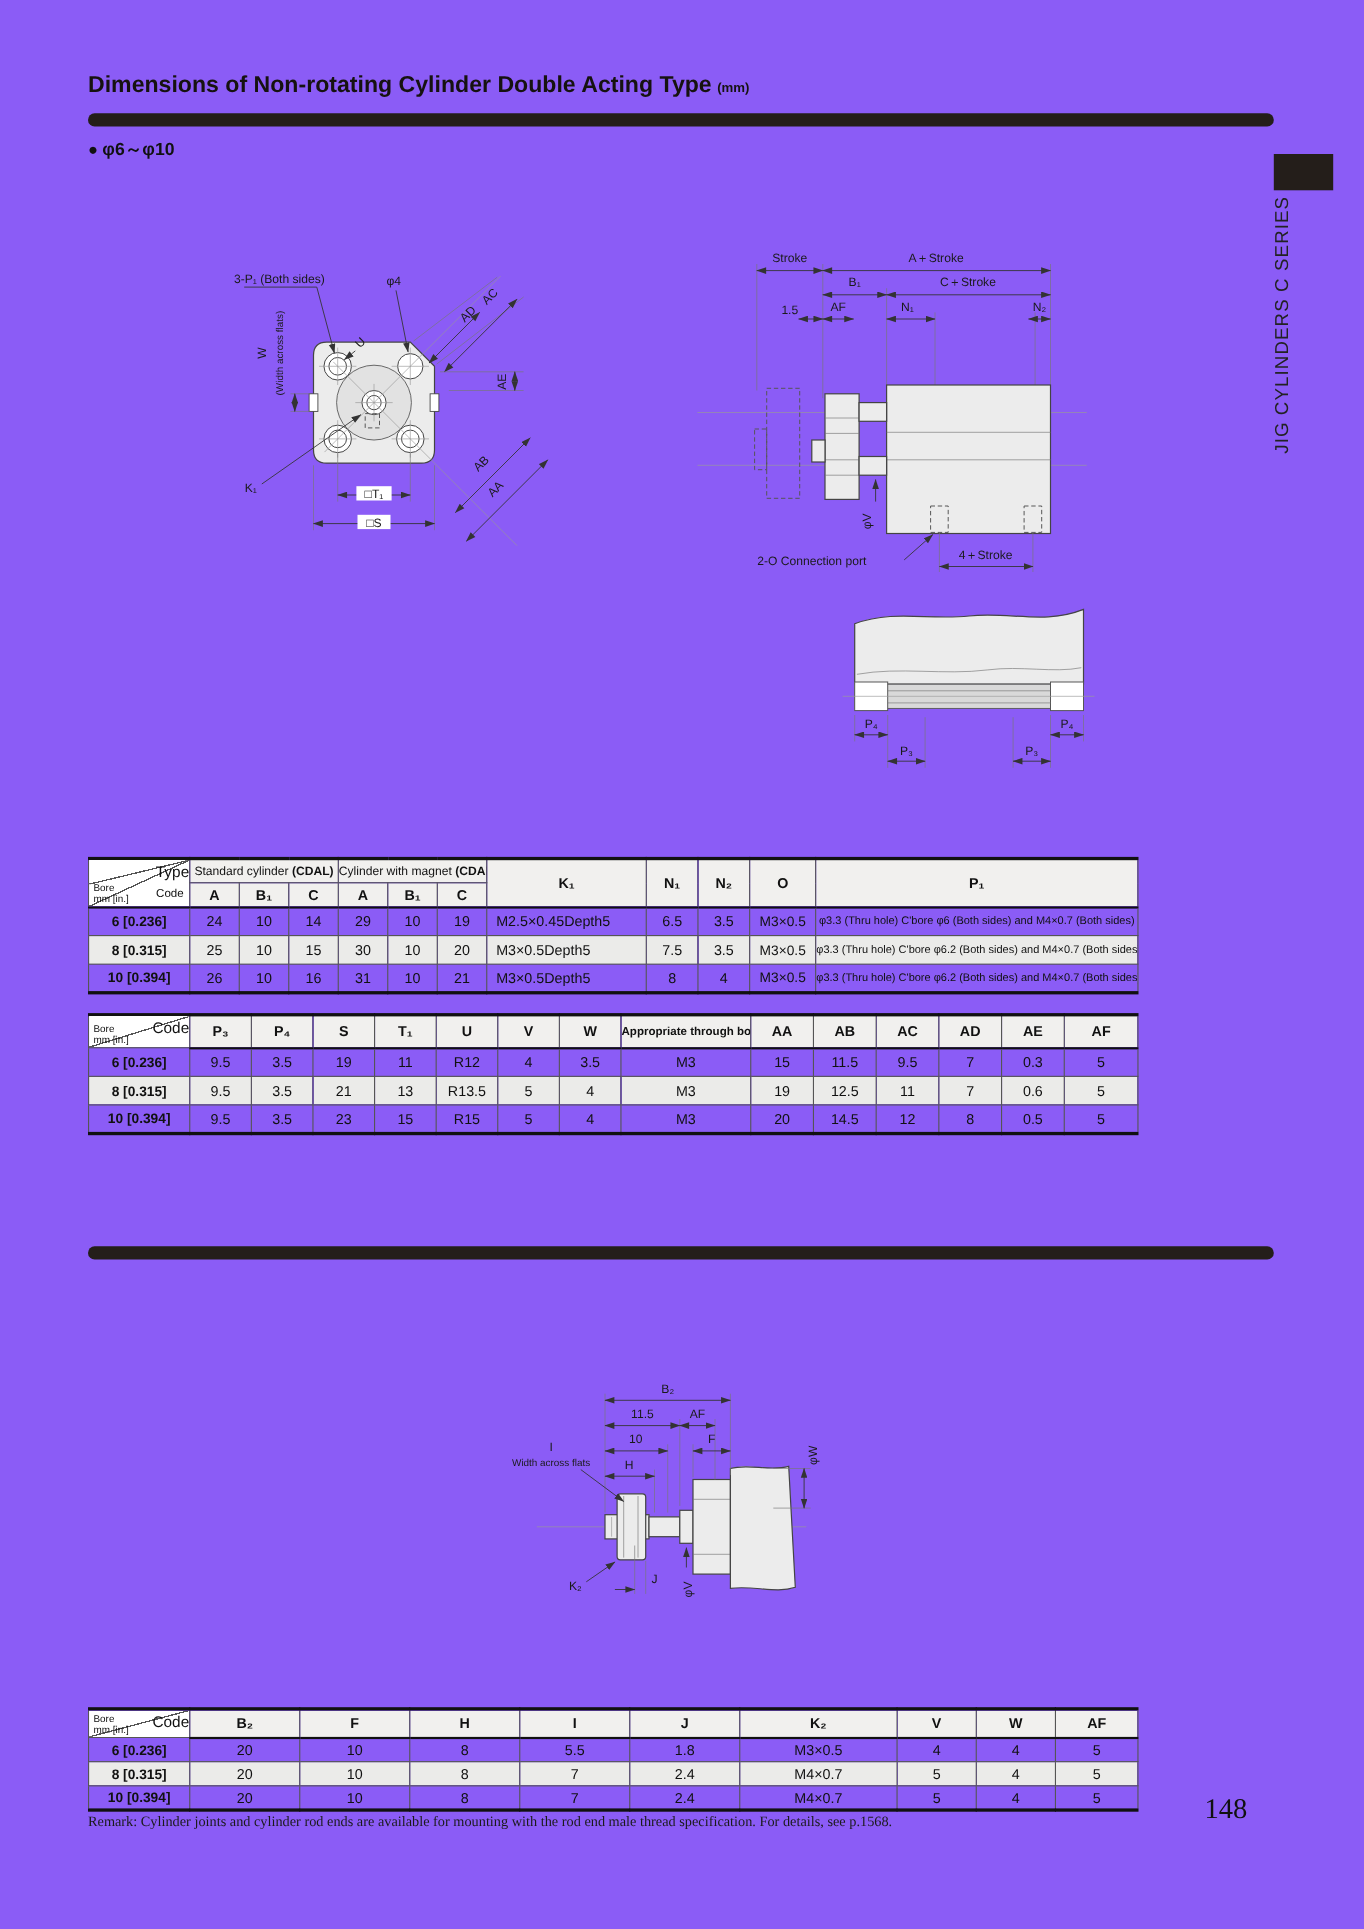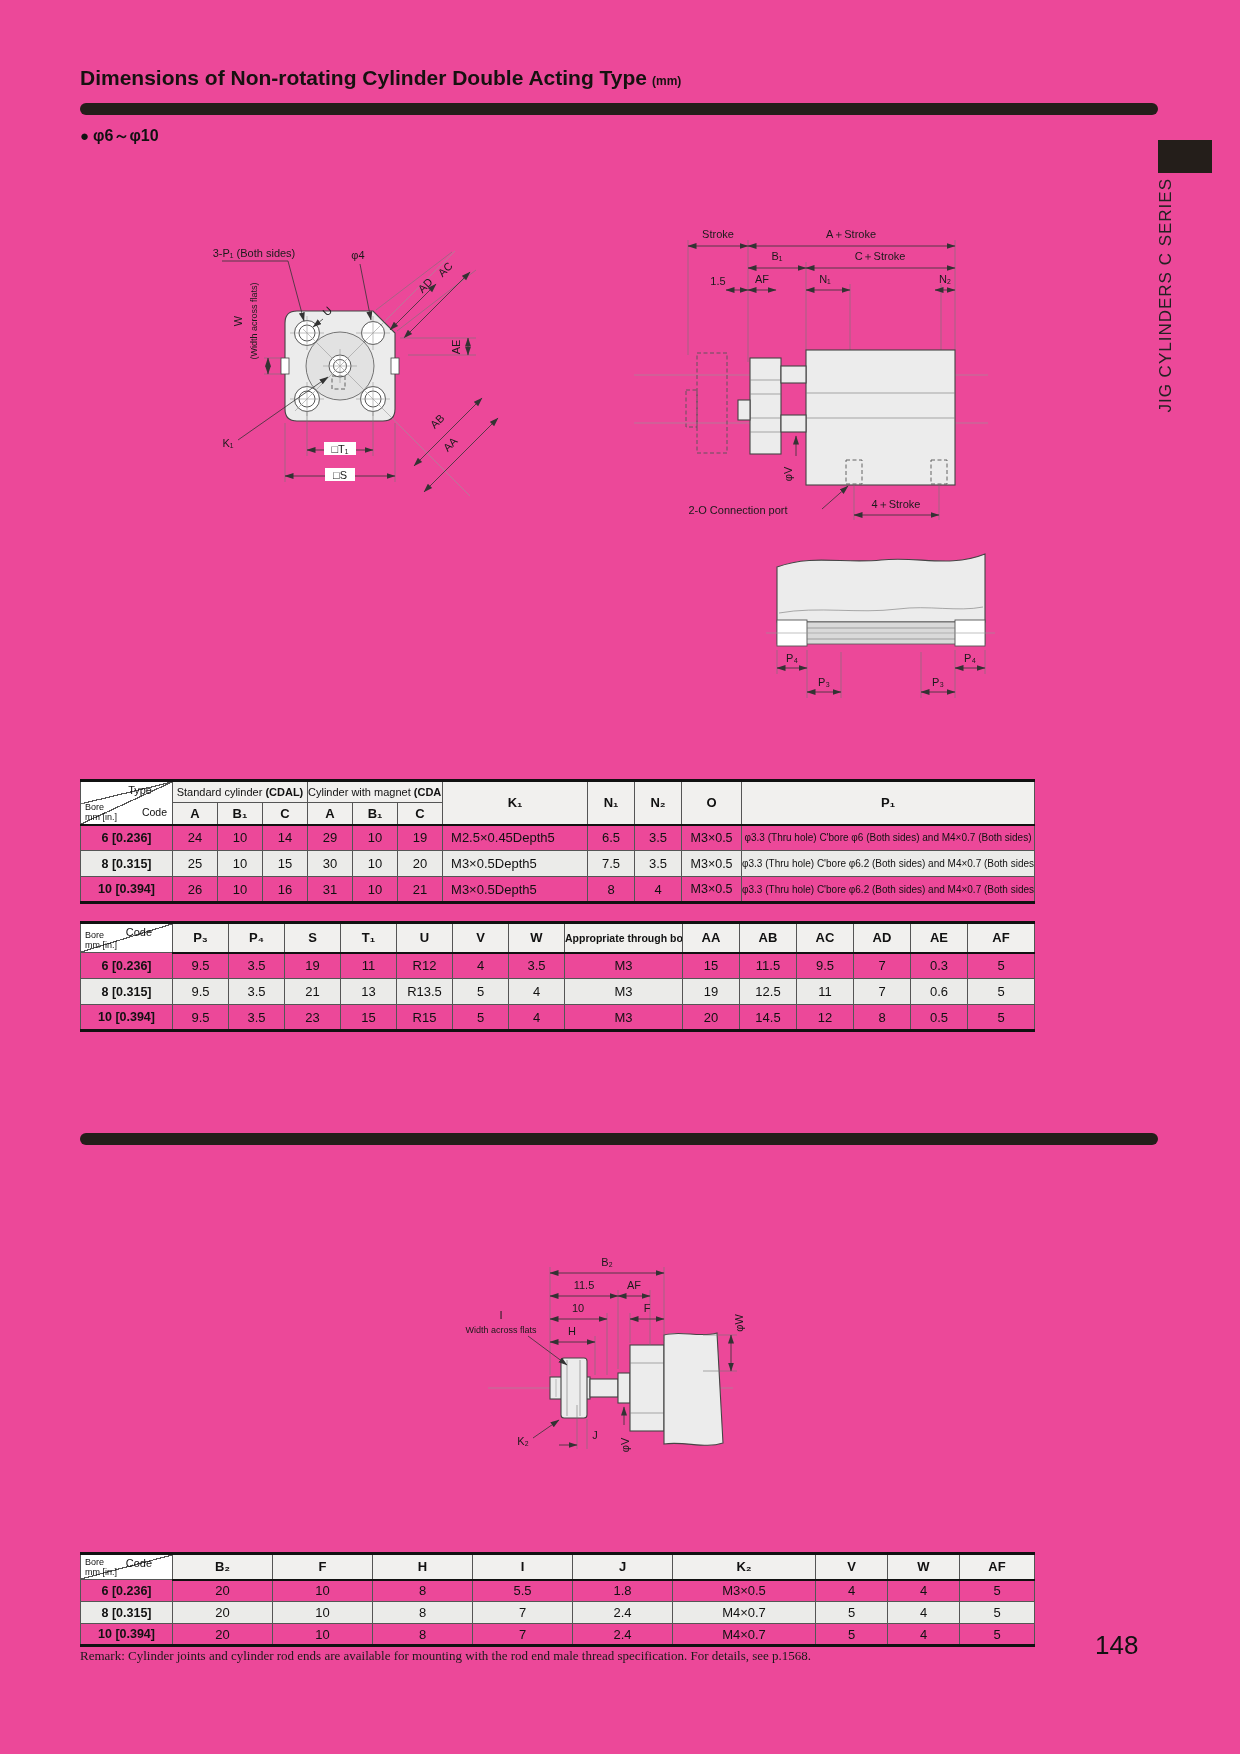--- a/index.html
+++ b/index.html
@@ -1,16 +1,16 @@
 <!DOCTYPE html>
 <html><head>
 <meta charset="utf-8">
 <style>
   html,body{margin:0;padding:0;background:#fff;}
-  .page{position:relative;width:1240px;height:1754px;background:#ec4899;overflow:hidden;
+  .page{position:relative;width:1240px;height:1754px;background:#8b5cf6;overflow:hidden;
         font-family:"Liberation Sans","DejaVu Sans",sans-serif;color:#111;}
 
   .sec-title{position:absolute;left:80px;font-size:21px;font-weight:bold;color:#161210;white-space:nowrap;}
   .sec-title .unit{font-size:12px;font-weight:bold;margin-left:5px;}
   .title-bar{position:absolute;left:80px;width:1078px;height:12px;background:#241e1a;border-radius:7px;}
   .bore-bullet{position:absolute;left:80px;font-size:16px;font-weight:bold;color:#111;}
   .bore-bullet .dot{font-size:15px;margin-right:4px;}
 
   .side-tab{position:absolute;left:1158px;top:140px;width:54px;height:33px;background:#241e1a;}
   .side-series{position:absolute;left:1156px;top:178px;writing-mode:vertical-rl;transform:rotate(180deg);
@@ -46,21 +46,21 @@
   .t2 tr.dr{height:26px;}
   .t3 tr.hr{height:26px;}
   .t3 tr.dr{height:22px;}
   .t2 tr.hr th, .t3 tr.hr th{border-bottom:2px solid #111;}
   th.small{font-size:10.5px;}
   td.k1c div{display:flex;padding:0 16px 0 8px;}
   td.p1c{font-size:10px;text-align:left;padding-left:4px;}
   td.oc{font-size:12.5px;}
 
   td.corner{position:relative;background-color:#fff;background-repeat:no-repeat;}
-  td.corner .c-tr{position:absolute;top:2px;right:20px;font-size:11px;}
+  td.corner .c-tr{position:absolute;top:2px;right:0;font-size:14px;}
   td.corner .c-mr{position:absolute;top:24px;right:5px;font-size:10.5px;}
   td.corner .c-bl{position:absolute;bottom:2px;left:4px;font-size:9px;text-align:left;line-height:10px;}
   td.corner2{background-image:
       linear-gradient(to bottom right,rgba(0,0,0,0) calc(50% - 0.6px),#555 calc(50% - 0.6px),#555 calc(50% + 0.6px),rgba(0,0,0,0) calc(50% + 0.6px)),
       linear-gradient(to bottom right,rgba(0,0,0,0) calc(50% - 0.6px),#555 calc(50% - 0.6px),#555 calc(50% + 0.6px),rgba(0,0,0,0) calc(50% + 0.6px));
       background-size:100% 100%,100% 52%;background-position:0 0,0 0;}
   td.corner1{background-image:
       linear-gradient(to bottom right,rgba(0,0,0,0) calc(50% - 0.6px),#555 calc(50% - 0.6px),#555 calc(50% + 0.6px),rgba(0,0,0,0) calc(50% + 0.6px));}
 
   .remark{position:absolute;left:80px;font-size:13px;color:#1a1a1a;}
@@ -557,15 +557,15 @@
       <td>2.4</td>
       <td>M4×0.7</td>
       <td>5</td>
       <td>4</td>
       <td>5</td>
     </tr>
   </tbody>
     </table>
 
   <div class="remark" style="top:1648px;font-family:Liberation Serif, serif;">Remark: Cylinder joints and cylinder rod ends are available for mounting with the rod end male thread specification. For details, see p.1568.</div>
-  <div class="page-num" style="top:1630px;">148</div>
+  <div class="page-num" style="top:1630px;font-family:Liberation Serif, serif;">148</div>
 
 </div>
 
 </body></html>

